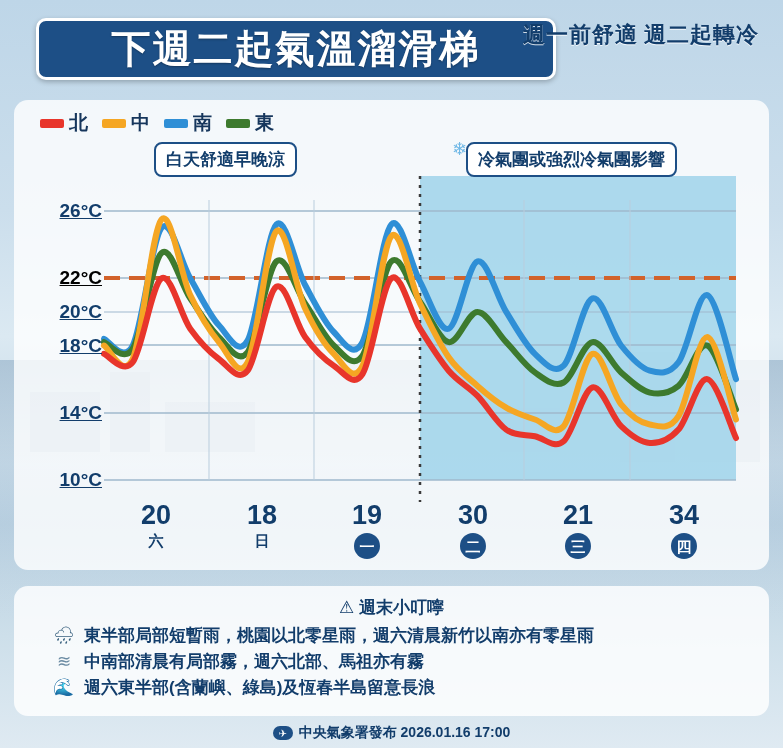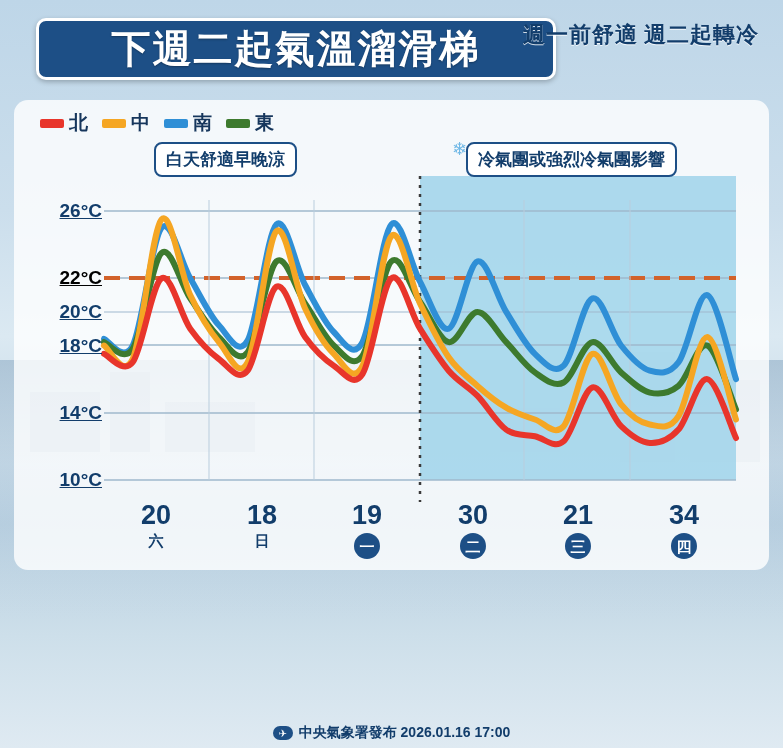--- a/index.html
+++ b/index.html
@@ -255,19 +255,38 @@
         <div class="w circ">三</div>
       </div>
       <div class="xlab" style="left:670px; top:400px">
         <div class="d">34</div>
         <div class="w circ">四</div>
       </div>
 
     </div>
   </div>
 
+  <div class="notes">
+    <div class="notes-title">
+      <span>⚠</span>
+      <span>週末小叮嚀</span>
+    </div>
+
+    <div class="note-row">
+      <div class="note-ic" style="color:#39617f">🌧</div>
+      <div class="note-tx">東半部局部短暫雨，桃園以北零星雨，週六清晨新竹以南亦有零星雨</div>
+    </div>
+    <div class="note-row">
+      <div class="note-ic" style="color:#6b8ba3">≋</div>
+      <div class="note-tx">中南部清晨有局部霧，週六北部、馬祖亦有霧</div>
+    </div>
+    <div class="note-row">
+      <div class="note-ic" style="color:#1d4f86">🌊</div>
+      <div class="note-tx">週六東半部(含蘭嶼、綠島)及恆春半島留意長浪</div>
+    </div>
+  </div>
 
   <div class="footer">
     <span class="foot-badge">✈</span>
     <span>中央氣象署發布 2026.01.16 17:00</span>
   </div>
 
 </div>
 
 </body></html>

